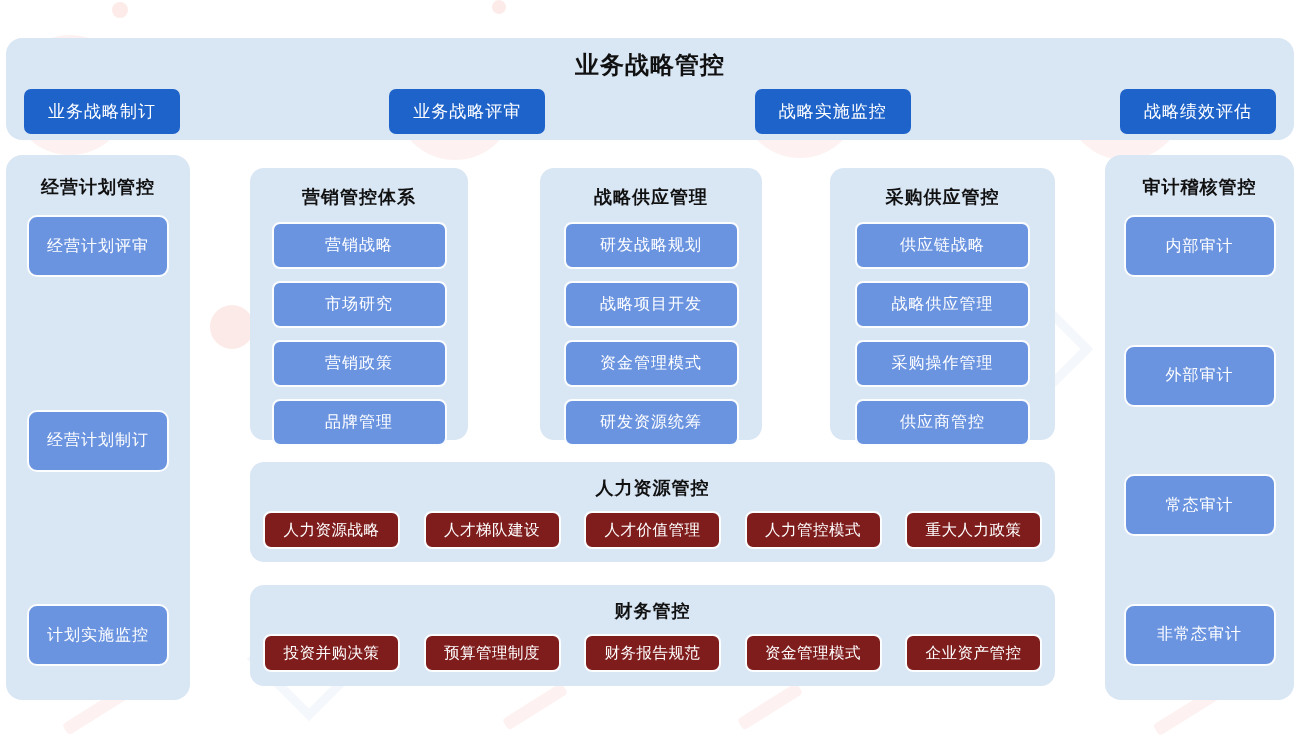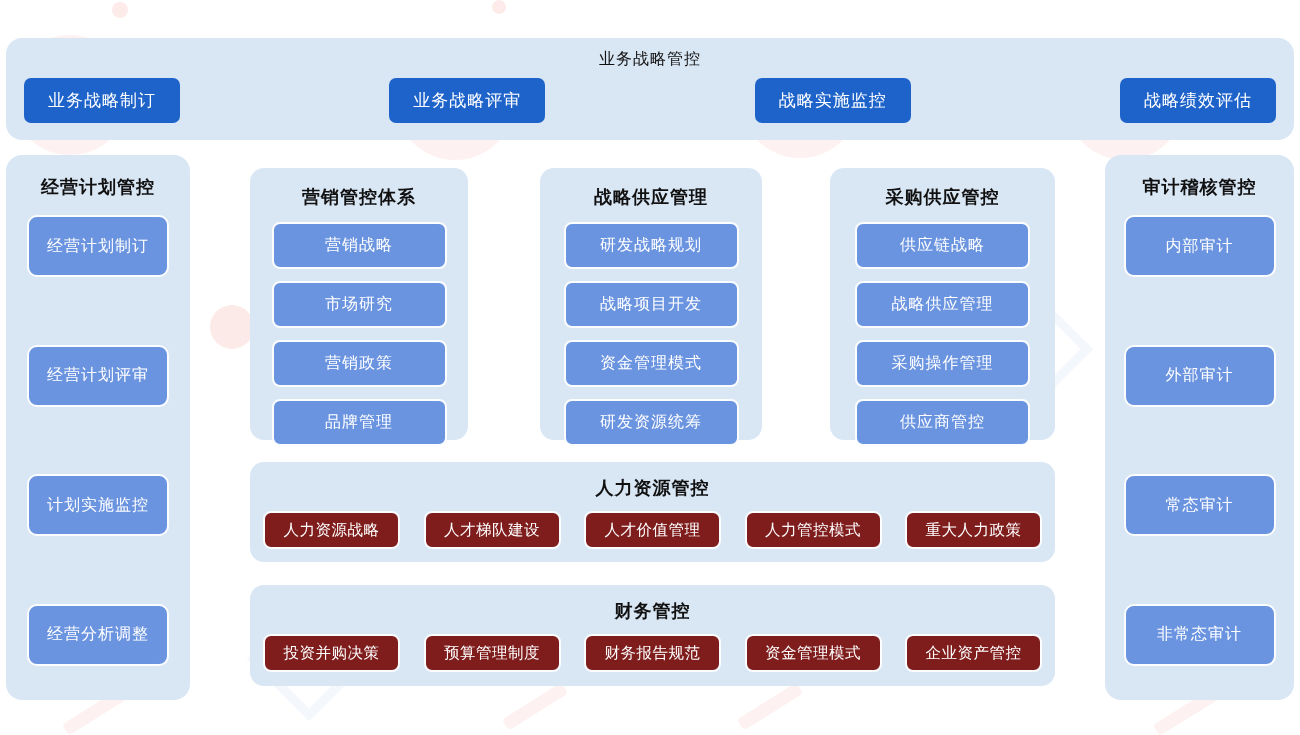--- a/index.html
+++ b/index.html
@@ -14,21 +14,21 @@
   .wm-blob{border-radius:50%;background:rgba(243,160,150,0.22);}
   .wm-diamond{border:9px solid rgba(150,180,220,0.10);transform:rotate(45deg);}
   .wm-stroke{background:rgba(236,132,120,0.10);border-radius:4px;transform:rotate(-32deg);}
 
   
   .banner{
     position:absolute;left:6px;top:38px;width:1288px;height:102px;
     background:#d9e6f4;border-radius:16px;box-sizing:border-box;
   }
   .banner-title{
-    text-align:center;padding-top:11px;font-size:16px;font-weight:normal;color:#111;
+    text-align:center;padding-top:11px;font-size:24px;font-weight:bold;color:#111;
     letter-spacing:1px;
   }
   .banner-buttons{
     display:flex;justify-content:space-between;align-items:center;
     padding:0 18px;margin-top:8px;
   }
   .btn-dark{
     width:156px;height:45px;background:#1e63ca;color:#ffffff;border-radius:7px;
     display:flex;align-items:center;justify-content:center;font-size:17px;
     letter-spacing:1px;
@@ -114,24 +114,23 @@
       <div class="btn-dark">业务战略制订</div>
       <div class="btn-dark">业务战略评审</div>
       <div class="btn-dark">战略实施监控</div>
       <div class="btn-dark">战略绩效评估</div>
     </div>
   </div>
 
   <div class="side-col left">
     <div class="col-title">经营计划管控</div>
     <div class="col-items">
+      <div class="btn-big">经营计划评审</div>
       <div class="btn-big">经营计划制订</div>
-      <div class="btn-big">经营计划评审</div>
       <div class="btn-big">计划实施监控</div>
-      <div class="btn-big">经营分析调整</div>
     </div>
   </div>
 
   <div class="panel marketing">
     <div class="col-title">营销管控体系</div>
     <div class="panel-items">
       <div class="btn-light">营销战略</div>
       <div class="btn-light">市场研究</div>
       <div class="btn-light">营销政策</div>
       <div class="btn-light">品牌管理</div>

